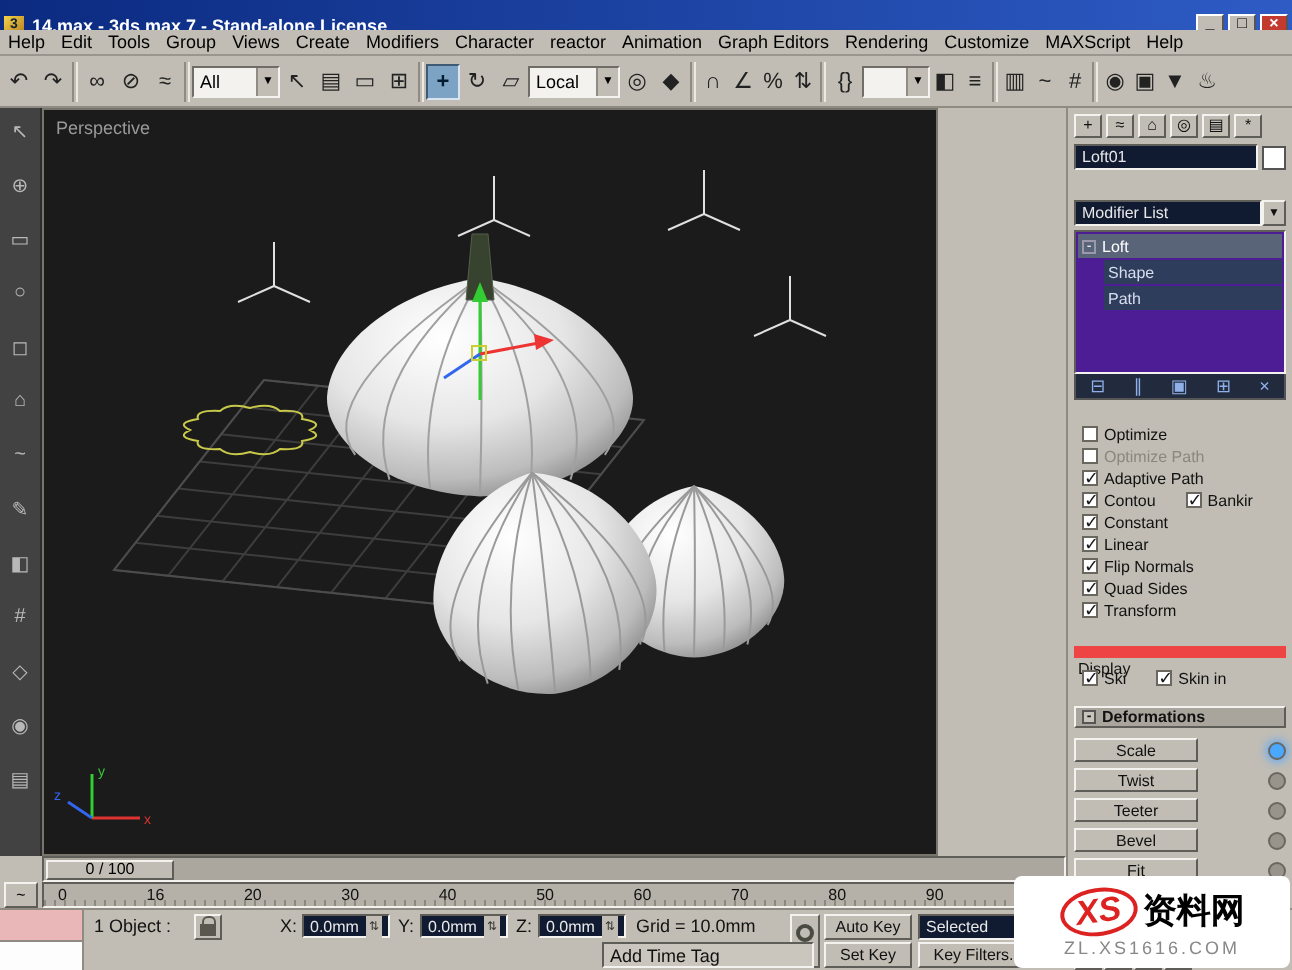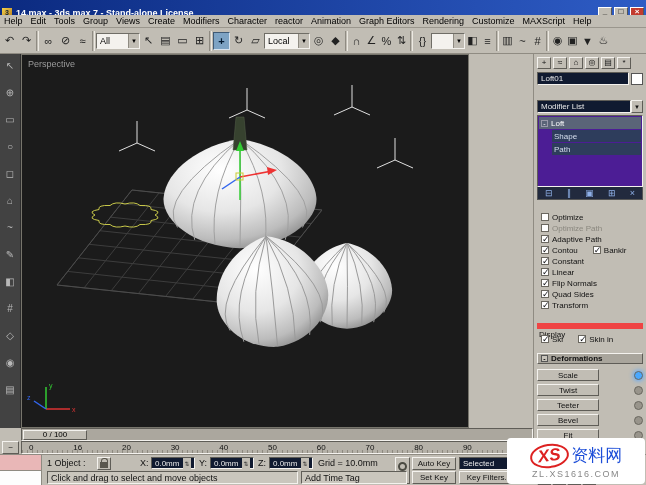--- a/index.html
+++ b/index.html
@@ -89,21 +89,21 @@
   .sbtn{position:absolute;height:13px;background:#c1bdb4;border:1px solid;border-color:#f4f2ee #5f5d57 #5f5d57 #f4f2ee;display:flex;align-items:center;justify-content:center;font-size:8px}
   .sunkbox{position:absolute;height:13px;background:#cac6bd;border:1px solid;border-color:#5f5d57 #f4f2ee #f4f2ee #5f5d57;display:flex;align-items:center;padding-left:3px;overflow:hidden;white-space:nowrap;font-size:9px}
   .sel-dd{position:absolute;left:459px;top:2px;width:62px}
   .navgrid{position:absolute;left:537px;top:1px;display:grid;grid-template-columns:repeat(4,14px);grid-auto-rows:14px;gap:1px}
   .nbtn{background:#c1bdb4;border:1px solid;border-color:#f4f2ee #5f5d57 #5f5d57 #f4f2ee;display:flex;align-items:center;justify-content:center;font-size:9px}
 
   
   .watermark{position:absolute;right:1px;bottom:1px;width:138px;height:46px;background:#fff;border-radius:4px;display:flex;flex-direction:column;align-items:center;justify-content:center;z-index:5;font-family:sans-serif}
   .wm-top{display:flex;align-items:center;gap:3px}
   .wm-logo{color:#d22;font-style:italic;font-weight:bold;font-size:17px;border:2px solid #d22;border-radius:50%;padding:0 6px;transform:rotate(-8deg)}
-  .wm-site{color:#1d4ed8;font-size:17px;font-weight:normal}
+  .wm-site{color:#000000;font-size:17px;font-weight:bold}
   .wm-url{color:#888;font-size:9px;letter-spacing:1.5px;margin-top:1px}
 </style>
 </head>
 <body>
 
 <div id="app">
 
   <div class="titlebar">
     <span class="title-icon">3</span>
     <span class="title-text">14.max - 3ds max 7 - Stand-alone License</span>
@@ -470,21 +470,20 @@
 
     <span class="keybtn">
         <span class="keyglyph"></span>
       </span>
     <span class="sbtn" style="left:412px;top:2px;width:44px">Auto Key</span>
     <span class="darkfield sel-dd">
       <span>Selected</span>
       <span class="spin" style="font-size:5px">▼</span>
     </span>
 
-    <span class="sunkbox" style="left:47px;top:16px;width:251px">Click and drag to select and move objects</span>
     <span class="sunkbox" style="left:301px;top:16px;width:106px">Add Time Tag</span>
     <span class="sbtn" style="left:412px;top:16px;width:44px">Set Key</span>
     <span class="sbtn" style="left:459px;top:16px;width:60px">Key Filters...</span>
 
     <span class="navgrid">
       <span class="nbtn">⊕</span>
       <span class="nbtn">⊟</span>
       <span class="nbtn">◻</span>
       <span class="nbtn">▭</span>
       <span class="nbtn">↔</span>

